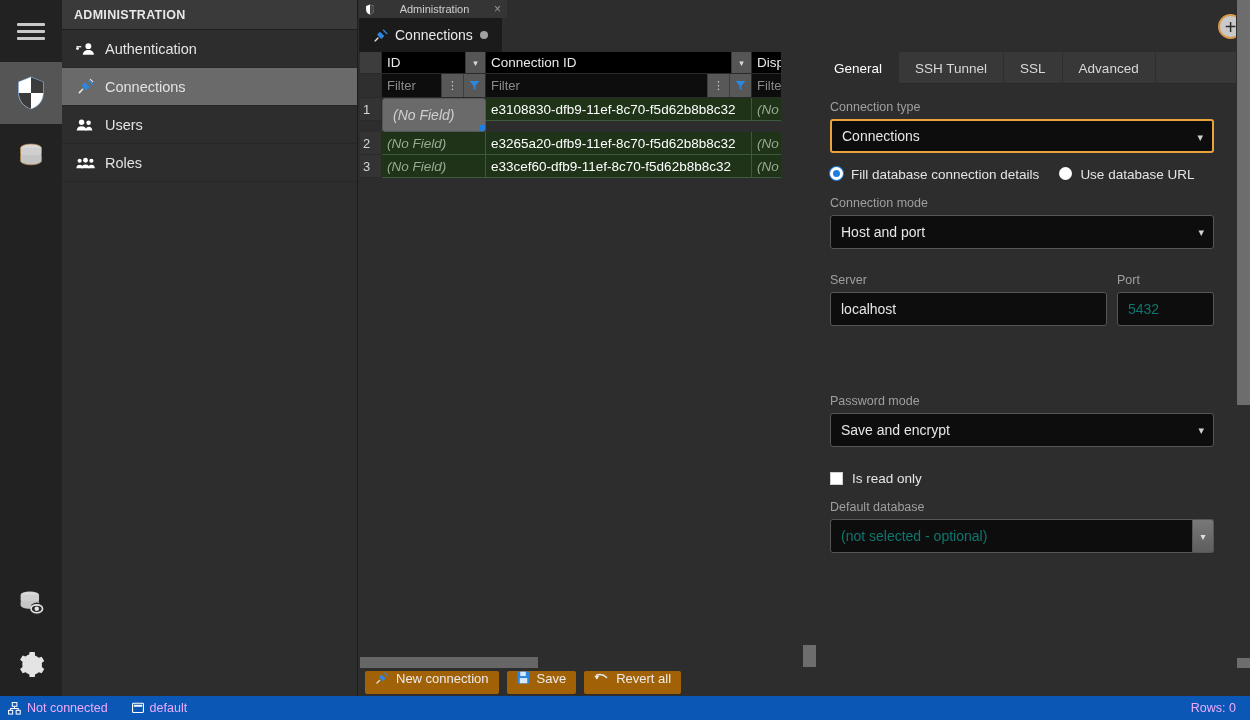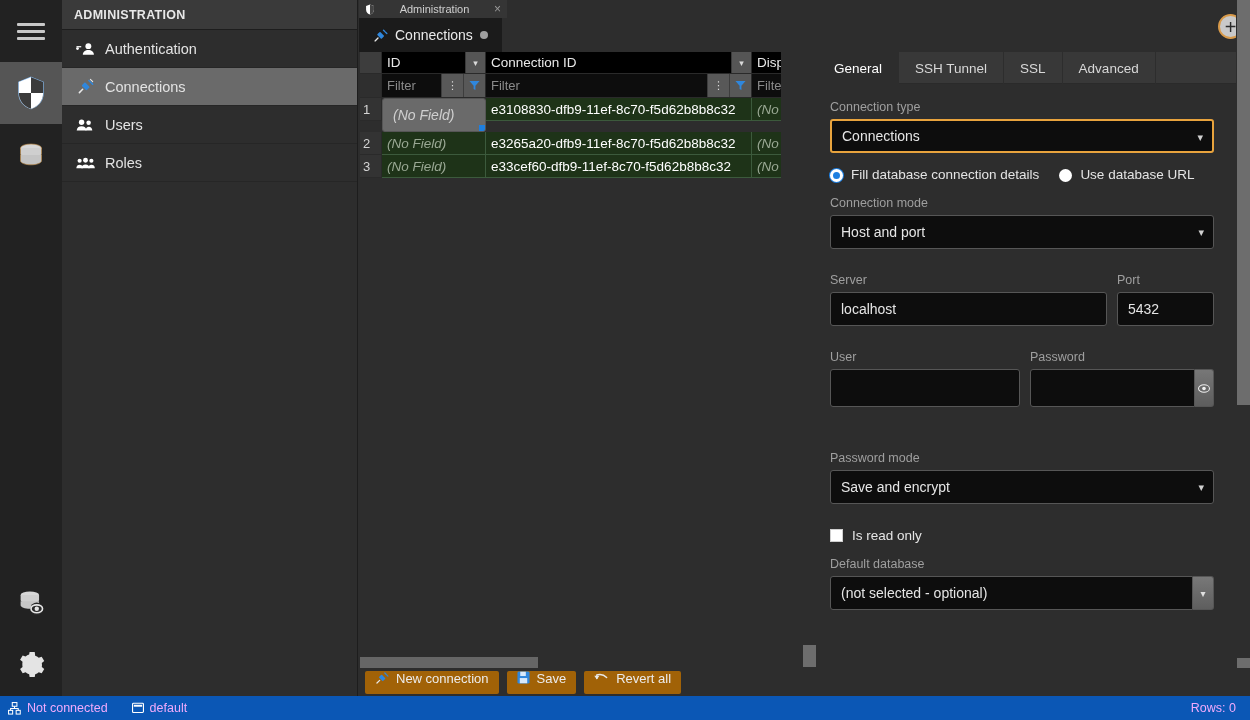--- a/index.html
+++ b/index.html
@@ -169,26 +169,26 @@
   .sel, .inp {
     width: 100%; height: 34px; background: #0d0d0d; border: 1px solid #565656;
     border-radius: 3px; color: #e6e6e6; font-size: 14px;
     padding: 0 10px; font-family: "Liberation Sans", sans-serif;
     display: flex; align-items: center; cursor: pointer;
   }
   .sel { position: relative; padding-right: 28px; }
   .sel .chev { position: absolute; right: 9px; top: 10px; font-size: 11px; color: #d0d0d0; }
   .sel.focus { border: 2px solid #e8a33d; }
   .inp { cursor: text; }
-  .inp.ph { color: #e5e5e5; }
+  .inp.ph { color: #0f766e; }
   .gap { height: 14px; }
   .gap-l { height: 24px; }
 
   .radios { display: flex; align-items: center; gap: 20px; font-size: 13.5px; color: #e4e4e4; }
-  .radio { display: flex; align-items: flex-end; gap: 8px; cursor: pointer; }
+  .radio { display: flex; align-items: flex-start; gap: 8px; cursor: pointer; }
   .rdot {
     width: 13px; height: 13px; border-radius: 50%; background: #ffffff;
     display: inline-block; position: relative; flex: 0 0 13px;
   }
   .rdot.on { background: #1e7fe0; border: 3px solid #ffffff; box-shadow: 0 0 0 1px #1e7fe0; }
 
   .pwwrap { display: flex; width: 100%; }
   .pwwrap .inp { border-top-right-radius: 0; border-bottom-right-radius: 0; }
   .eye {
     width: 22px; height: 34px; background: linear-gradient(#777, #5d5d5d);
@@ -545,42 +545,20 @@
         <div style="width:97px">
           <div class="flabel">Port</div>
           <div class="inp ph">
               <span>5432</span>
             </div>
         </div>
       </div>
 
       <div class="gap-l"></div>
 
-      <div class="fieldrow">
-        <div style="width:190px">
-          <div class="flabel">User</div>
-          <div class="inp" style="height:38px">
-              <span></span>
-            </div>
-        </div>
-        <div style="flex:1">
-          <div class="flabel">Password</div>
-          <div class="pwwrap">
-            <div class="inp" style="height:38px">
-                <span></span>
-              </div>
-            <div class="eye" style="height:38px">
-              <svg width="12" height="9" viewBox="0 0 14 10">
-                <ellipse cx="7" cy="5" rx="6.4" ry="4.3" fill="none" stroke="#f0f0f0" stroke-width="1.2"></ellipse>
-                <circle cx="7" cy="5" r="2.1" fill="#f0f0f0"></circle>
-              </svg>
-            </div>
-          </div>
-        </div>
-      </div>
 
       <div style="height:44px"></div>
 
       <div class="flabel">Password mode</div>
       <div class="sel">
         <span>Save and encrypt</span>
         <span class="chev">▾</span>
       </div>
 
       <div class="gap-l"></div>

